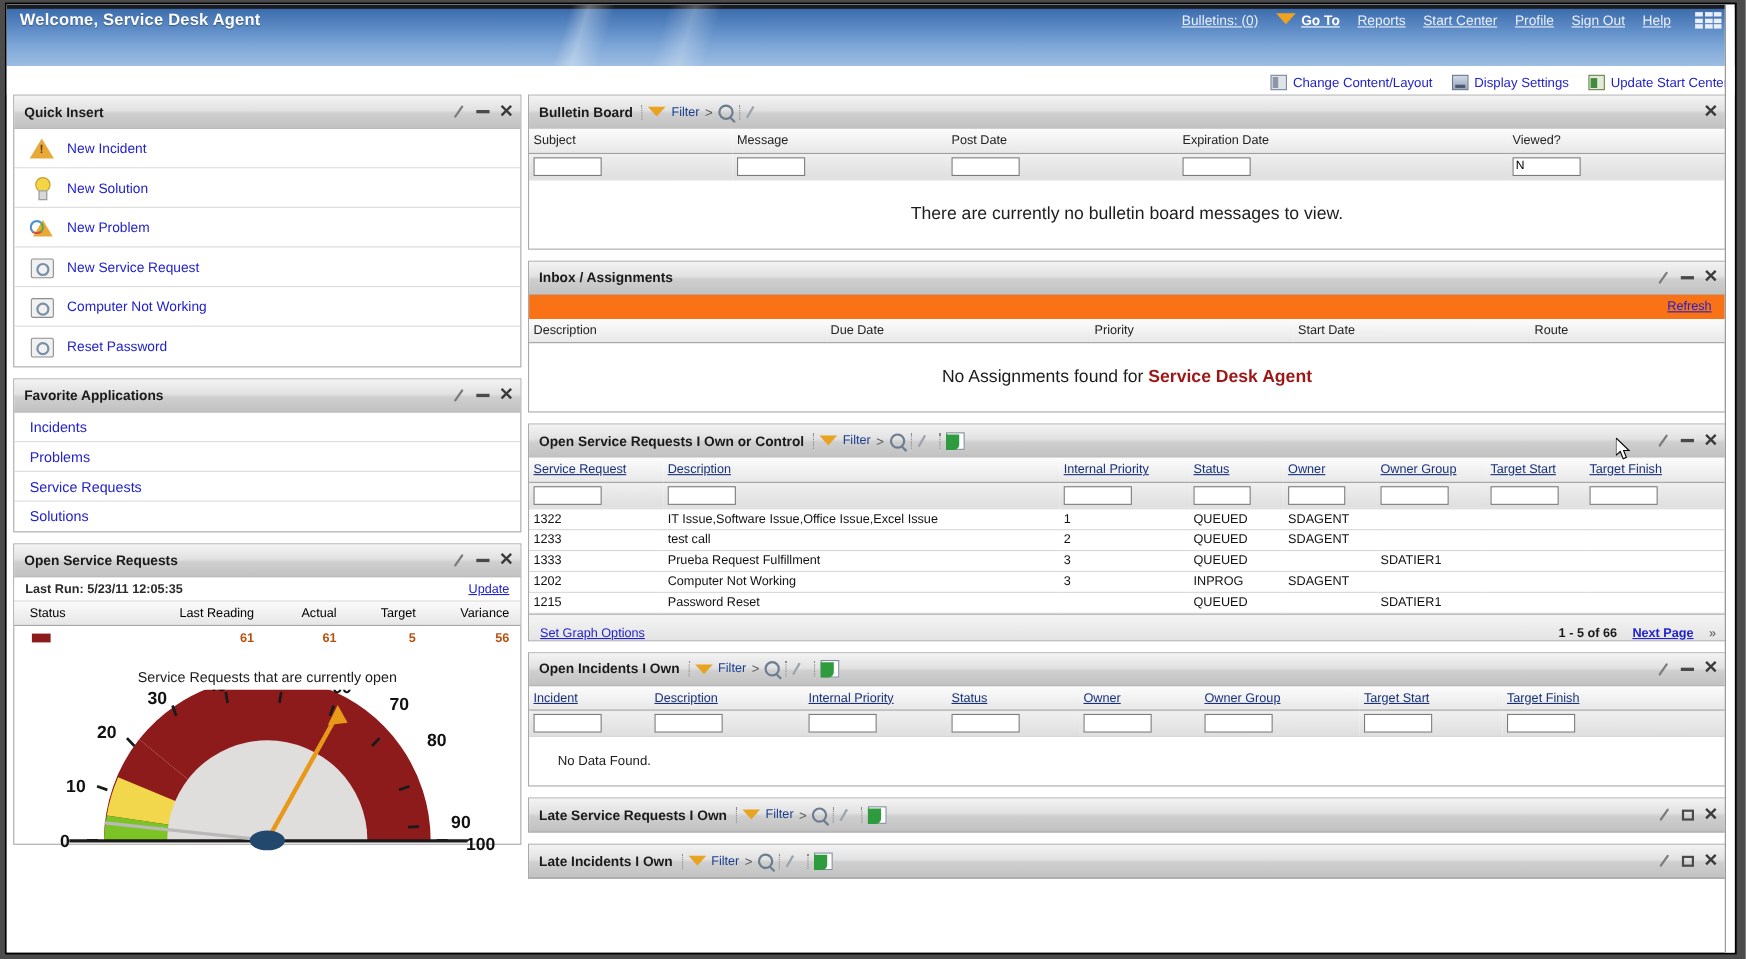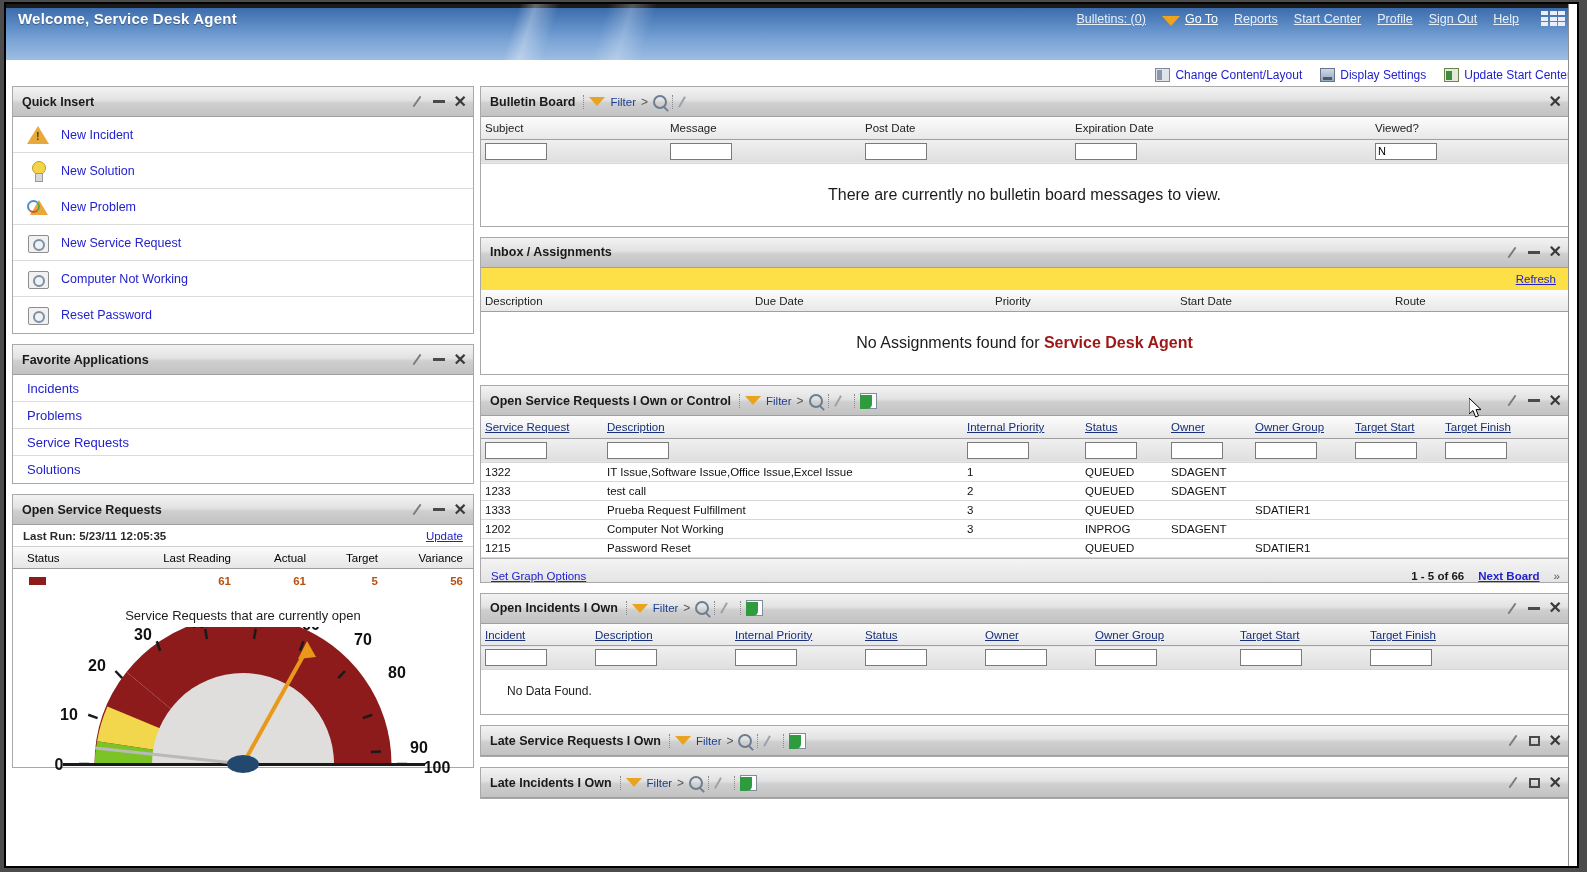--- a/index.html
+++ b/index.html
@@ -44,21 +44,21 @@
     letter-spacing:.2px;
     text-shadow:0 1px 1px rgba(0,0,0,.35);
   }
   .topnav {
     position:absolute; right:12px; top:7px;
     display:flex; align-items:center; gap:16px;
     color:#e8eefa; font-size:12.5px;
   }
   .topnav a{ color:#e9eff9; text-decoration:none; white-space:nowrap; }
   .topnav a u{ text-decoration:underline; }
-  .goto-wrap{ display:flex; align-items:flex-end; gap:5px; font-weight:normal; color:#fff; }
+  .goto-wrap{ display:flex; align-items:flex-start; gap:5px; font-weight:bold; color:#fff; }
   .goto-arrow{
     width:0;height:0;border-left:9px solid transparent;border-right:9px solid transparent;
     border-top:10px solid #f0a31e;
   }
   .grid-icon{
     width:24px;height:15px; margin-left:6px;
     display:grid; grid-template-columns:repeat(3,1fr); grid-template-rows:repeat(3,1fr); gap:1.5px;
   }
   .grid-icon i{ background:#e9eef8; display:block; }
   
@@ -156,21 +156,21 @@
   }
   .tbl th .hlink{ color:#16307a; text-decoration:underline; }
   .tbl th.plain{ color:#222; }
   .tbl th.plain .hlink{ color:#222; text-decoration:none; }
   .filter-row td{ background:linear-gradient(180deg,#f0f0f0,#dedede); border-bottom:1px solid #9f9f9f; padding:3px 4px; }
   .fin{ width:62px;height:17px;border:1px solid #7a7a7a;background:#fff;font-size:11px;padding:0 2px; }
   .tbl td{ font-size:11.5px; color:#111; padding:3px 0 3px 4px; border-bottom:1px solid #d7d7d7; }
   .empty-msg{ text-align:center; font-size:16px; color:#1c1c1c; padding:22px 0; }
   .empty-msg b{ color:#9e1616; }
   .left-msg{ font-size:12px; color:#1c1c1c; padding:14px 0 16px 26px; }
-  .refresh-bar{ height:22px; display:flex; align-items:center; justify-content:flex-end; padding-right:12px; background:#fde047; }
+  .refresh-bar{ height:22px; display:flex; align-items:center; justify-content:flex-end; padding-right:12px; background:#f97316; }
   .refresh-bar a{ color:#2222cc; text-decoration:underline; font-size:11.5px; }
   .foot{ display:flex; align-items:flex-end; height:24px; background:linear-gradient(180deg,#f4f4f4,#e4e4e4); border-top:1px solid #b5b5b5; padding:0 8px 0 10px;}
   .foot .sgo{ color:#2222cc; text-decoration:underline; font-size:11.5px; }
   .foot .pager{ margin-left:auto; display:flex; align-items:center; gap:14px; font-size:11.5px; font-weight:bold; color:#1a1a1a;}
   .foot .pager a{ color:#2222cc; text-decoration:underline; font-weight:bold; }
   .foot .pager .dbl{ color:#555; font-weight:normal; }
   .cursor{
     position:absolute; left:1457px; top:400px; width:16px; height:22px; z-index:50; pointer-events:none;
   }
   .right-clip{
@@ -557,21 +557,21 @@
             <td>SDATIER1</td>
             <td></td>
             <td></td>
           </tr>
         </tbody>
           </table>
         <div class="foot">
           <a class="sgo" href="#">Set Graph Options</a>
           <span class="pager">
             <span>1 - 5 of 66</span>
-            <a href="#">Next Board</a>
+            <a href="#">Next Page</a>
             <span class="dbl">»</span>
           </span>
         </div>
         <svg class="cursor" viewBox="0 0 16 22" style="left:988px;top:12px;">
           <polygon points="0,0 0,16 4,12.5 6.6,19 9.5,17.8 7,11.6 12,11.6" fill="#ffffff" stroke="#000" stroke-width="1"></polygon>
         </svg>
       </div>
 
       <div class="portlet">
         <div class="pt-head">

